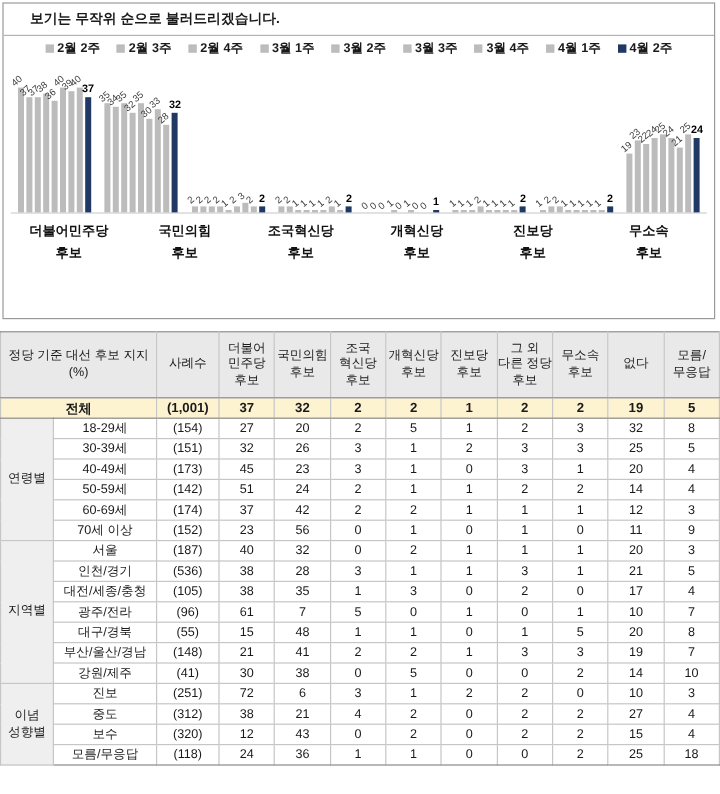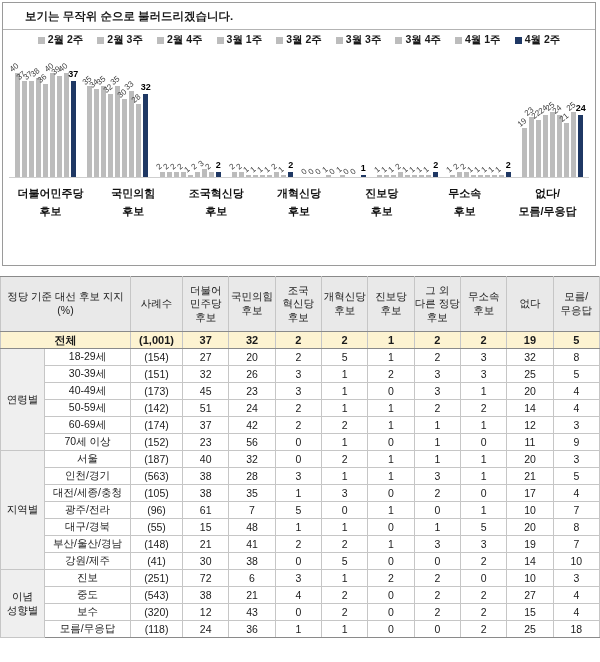--- a/index.html
+++ b/index.html
@@ -397,22 +397,20 @@
       <div class="cat">국민의힘
 후보</div>
       <div class="cat">조국혁신당
 후보</div>
       <div class="cat">개혁신당
 후보</div>
       <div class="cat">진보당
 후보</div>
       <div class="cat">무소속
 후보</div>
-      <div class="cat">없다/
-모름/무응답</div>
     </div>
 </div>
 
 <table class="data-table">
   <colgroup>
     <col style="width:44px">
       <col style="width:86px">
       <col style="width:52px">
     <col>
       <col>
@@ -553,21 +551,21 @@
         <td>0</td>
         <td>2</td>
         <td>1</td>
         <td>1</td>
         <td>1</td>
         <td>20</td>
         <td>3</td>
       </tr>
       <tr>
         <td class="sub-label">인천/경기</td>
-        <td>(563)</td>
+        <td>(536)</td>
         <td>38</td>
         <td>28</td>
         <td>3</td>
         <td>1</td>
         <td>1</td>
         <td>3</td>
         <td>1</td>
         <td>21</td>
         <td>5</td>
       </tr>
@@ -646,21 +644,21 @@
         <td>3</td>
         <td>1</td>
         <td>2</td>
         <td>2</td>
         <td>0</td>
         <td>10</td>
         <td>3</td>
       </tr>
       <tr>
         <td class="sub-label">중도</td>
-        <td>(543)</td>
+        <td>(312)</td>
         <td>38</td>
         <td>21</td>
         <td>4</td>
         <td>2</td>
         <td>0</td>
         <td>2</td>
         <td>2</td>
         <td>27</td>
         <td>4</td>
       </tr>

